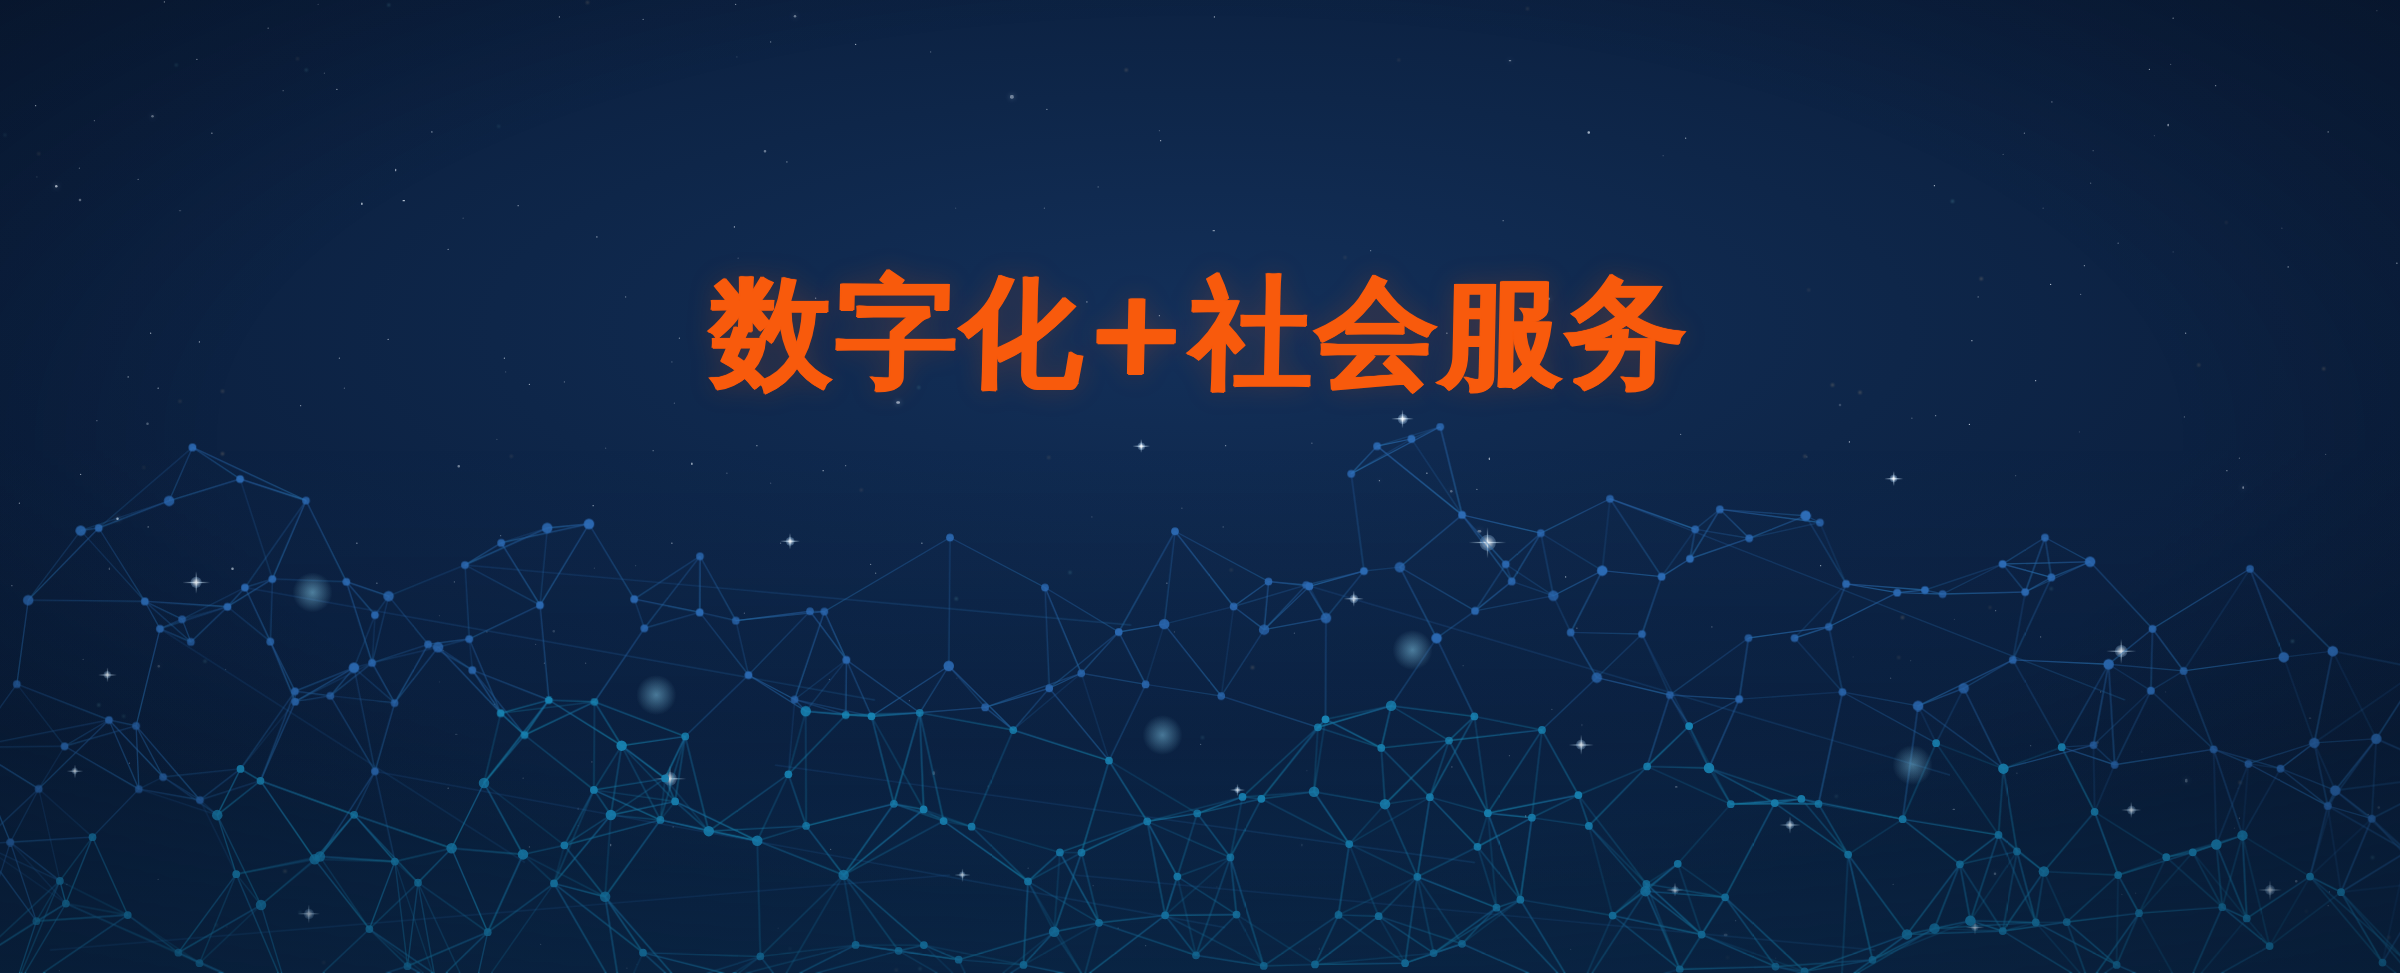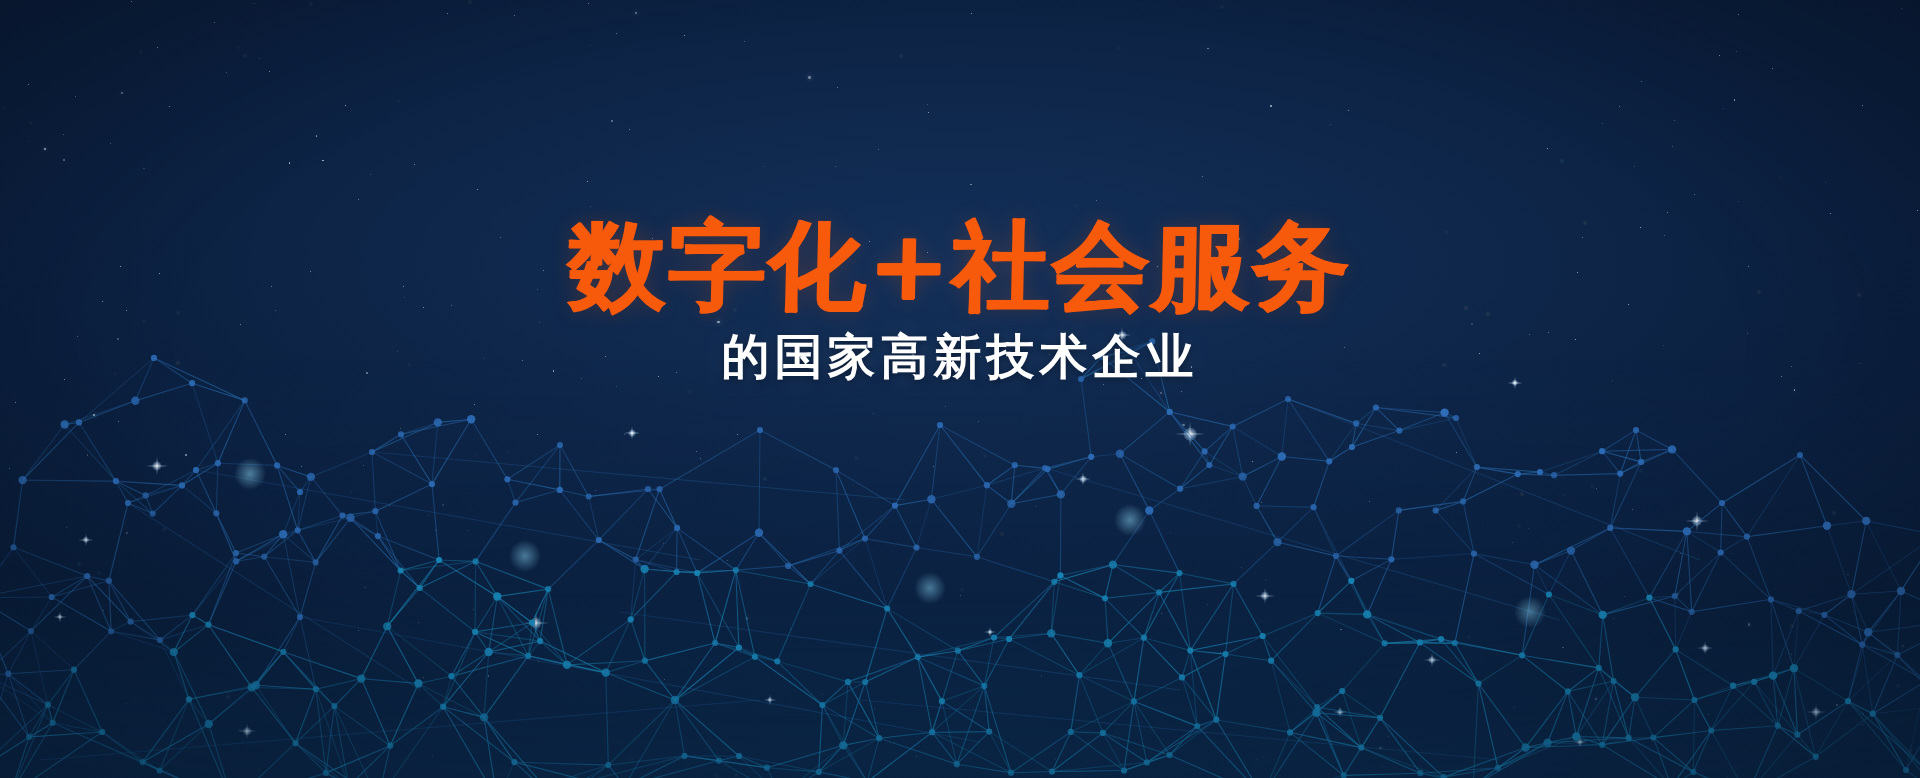--- a/index.html
+++ b/index.html
@@ -1804,16 +1804,15 @@
         <circle cx="1530" cy="612" r="16" fill="url(#nodeglow)"></circle>
         <circle cx="930" cy="588" r="16" fill="url(#nodeglow)"></circle>
       </g>
   </svg>
 
   <div id="bg-haze"></div>
   <div id="bg-vignette"></div>
 
   <div id="textblock">
     <h1 id="headline">数字化+社会服务</h1>
-    <h2 id="subline">的国家高新技术企业</h2>
   </div>
 
 </div>
 
 </body></html>

